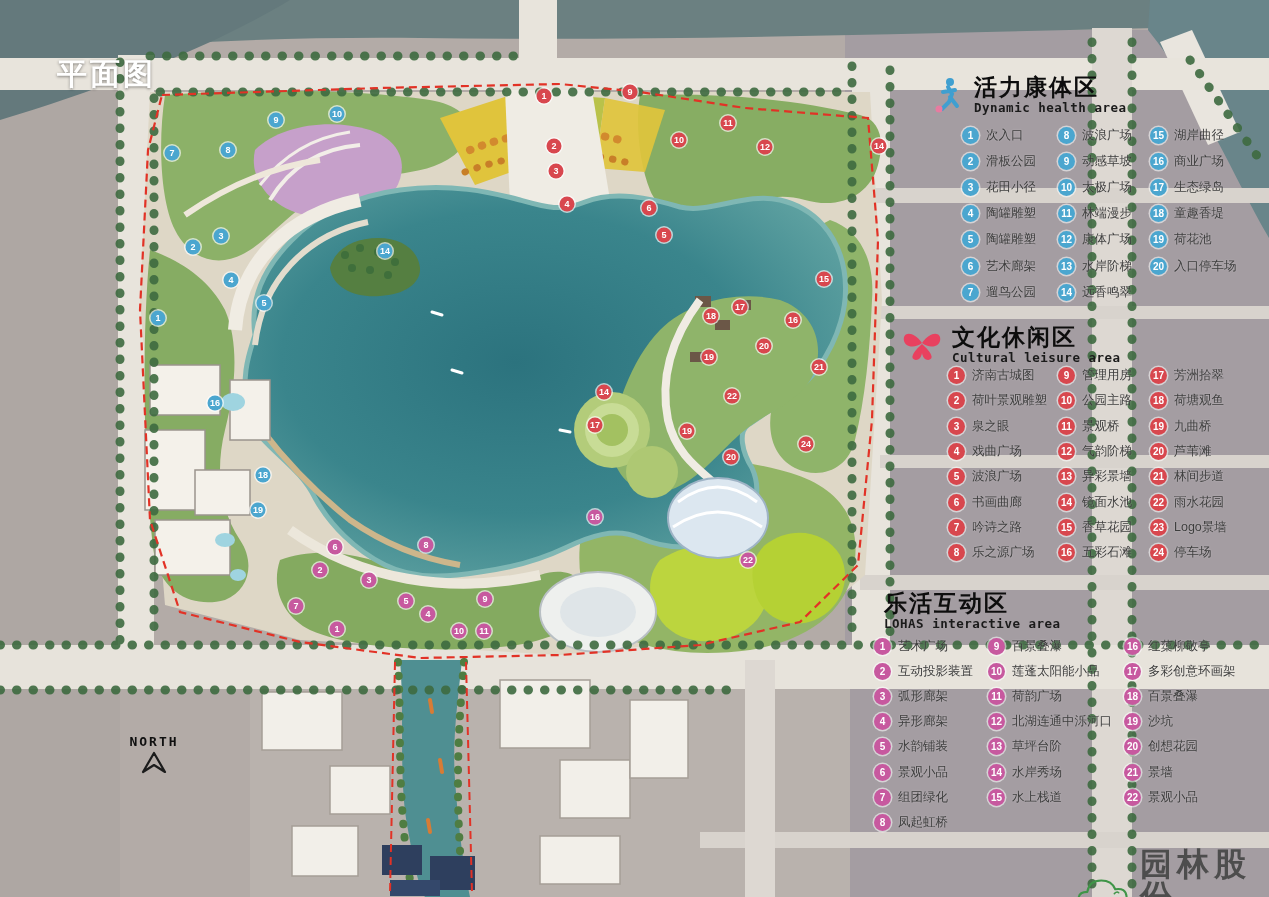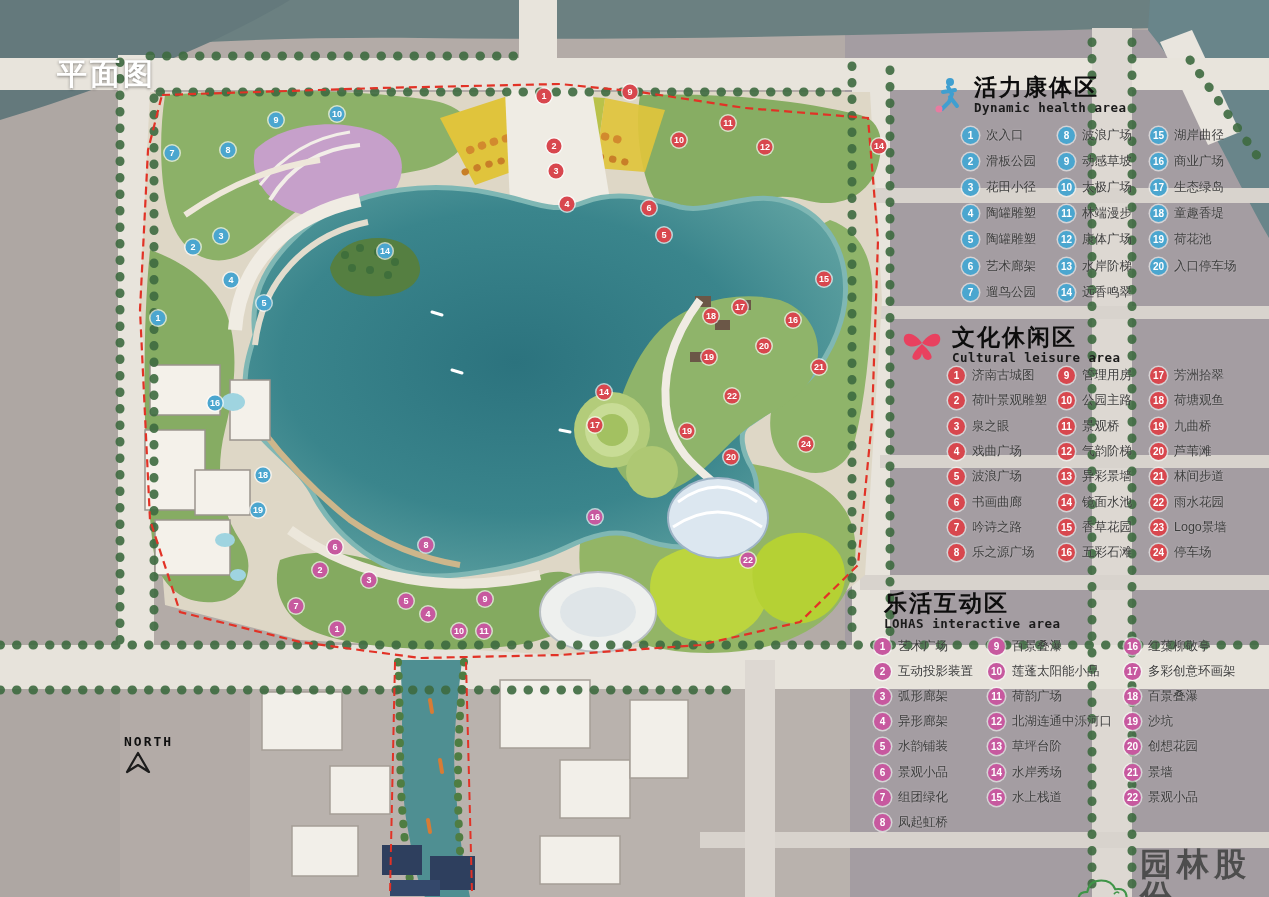--- a/index.html
+++ b/index.html
@@ -34,21 +34,21 @@
   .lg0 .c0{left:962px;top:122px;} .lg0 .c1{left:1058px;top:122px;} .lg0 .c2{left:1150px;top:122px;}
   .lg1 .c0{left:948px;top:363px;} .lg1 .c1{left:1058px;top:363px;} .lg1 .c2{left:1150px;top:363px;}
   .lg2 .c0{left:874px;top:634px;} .lg2 .c1{left:988px;top:634px;}  .lg2 .c2{left:1124px;top:634px;}
 
   
   .marker{position:absolute;width:15px;height:15px;border-radius:50%;color:#fff;
           font-size:9px;font-weight:bold;line-height:15px;text-align:center;
           box-shadow:0 0 0 1.5px rgba(255,255,255,.65);transform:translate(-50%,-50%);}
 
   
-  .compass{position:absolute;left:124px;top:734px;width:60px;}
+  .compass{position:absolute;left:124px;top:734px;text-align:center;width:60px;}
   .compass .nlabel{font-family:"DejaVu Sans Mono",monospace;font-weight:bold;
                    font-size:13px;letter-spacing:2px;color:#101010;}
   .scalebar{position:absolute;left:62px;top:770px;width:210px;height:50px;
             font-family:"DejaVu Sans Mono",monospace;color:#101010;}
   .scalebar .t{position:absolute;top:0;font-size:11.5px;font-weight:bold;}
   .scalebar .b{position:absolute;top:33px;font-size:11.5px;font-weight:bold;}
   .bar{position:absolute;top:17px;left:0;width:198px;height:7px;border:1px solid #111;
        display:flex;background:#fff;}
   .bar i{display:block;height:100%;}
 

